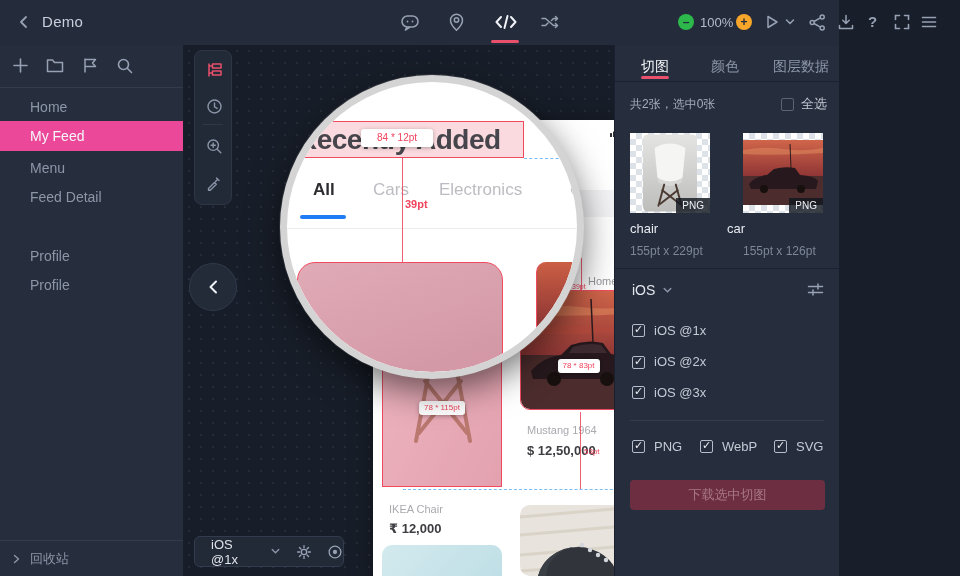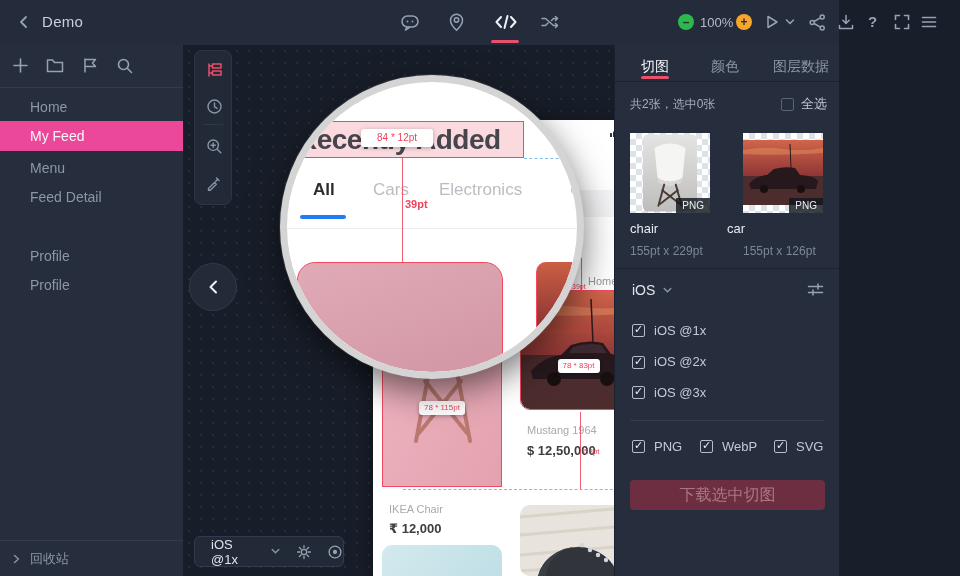--- a/index.html
+++ b/index.html
@@ -46,21 +46,21 @@
   
   .rpanel{position:absolute;top:45px;right:0;width:225px;bottom:0;background:#262d3c;border-left:1px solid #1a2030;z-index:30}
   .rp-tab{font-size:14px;color:#8d97aa;cursor:pointer}
   .rp-tab.active{color:#f2f5f9}
   .checker{background-color:#fff;background-image:linear-gradient(45deg,#dde2e8 25%,transparent 25%,transparent 75%,#dde2e8 75%),linear-gradient(45deg,#dde2e8 25%,transparent 25%,transparent 75%,#dde2e8 75%);background-size:12px 12px;background-position:0 0,6px 6px}
   .png-badge{position:absolute;right:0;bottom:0;background:rgba(18,23,32,.82);color:#eef1f5;font-size:10px;padding:2px 6px}
   .cb{width:13px;height:13px;border:1px solid #b6bdca;border-radius:2px;position:relative;flex:none;cursor:pointer}
   .cb.checked::after{content:"✓";position:absolute;left:1px;top:-2px;font-size:11px;color:#eef1f6}
   .cb.empty{border-color:#5a6476}
   .cb-label{font-size:13px;color:#c3c9d5;margin-left:9px}
-  .btn{position:absolute;left:15px;width:195px;height:30px;border-radius:4px;display:flex;align-items:center;justify-content:center;font-size:16px;cursor:pointer}
+  .btn{position:absolute;left:15px;width:195px;height:30px;border-radius:4px;display:flex;align-items:center;justify-content:center;font-size:13px;cursor:pointer}
   .btn.disabled{background:#6d2e41;color:#a87887}
   .btn.outline{background:transparent;border:1px solid #49536a;color:#e3e7ee}
 </style>
 </head>
 <body>
 
 <div id="app">
 
   <div class="topbar">
     <span class="ic abs" style="left:16px;top:13px">

